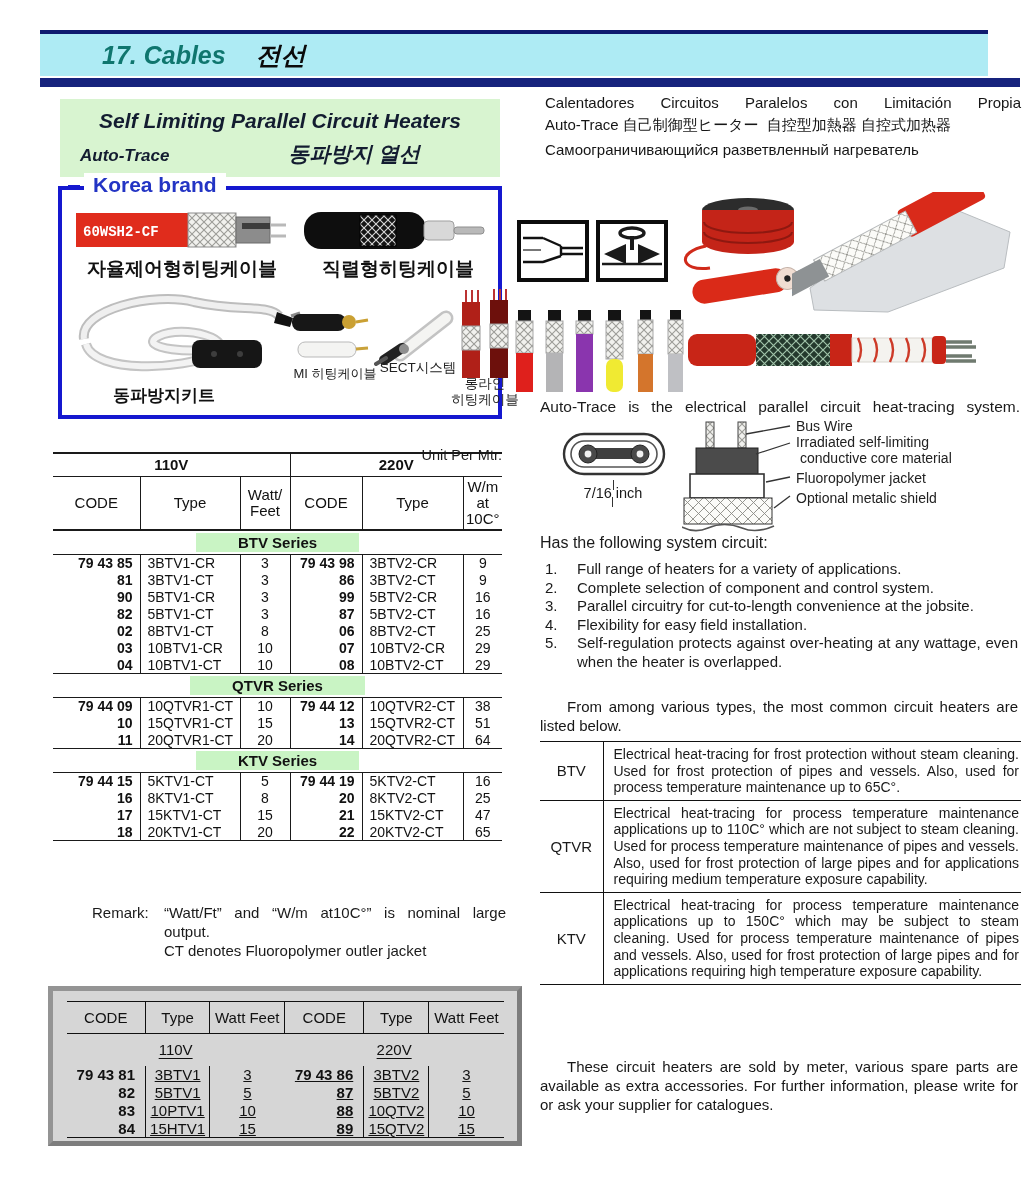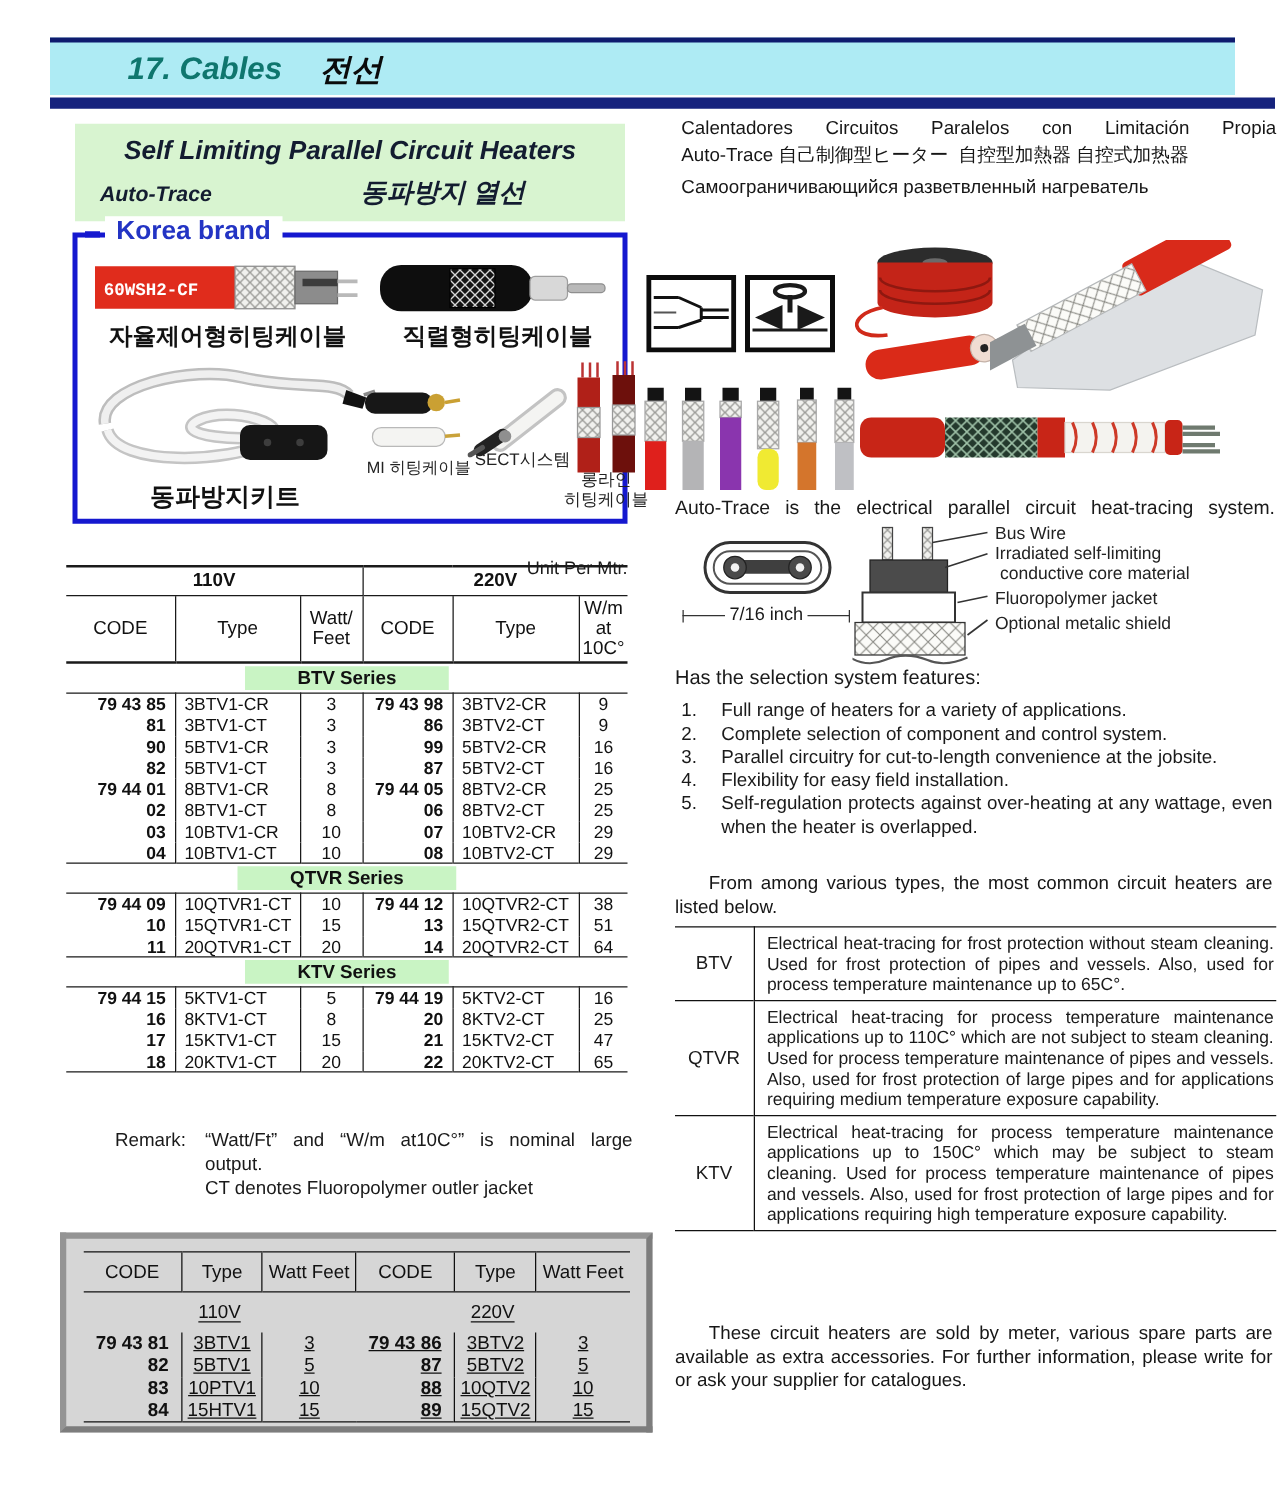--- a/index.html
+++ b/index.html
@@ -87,21 +87,21 @@
   .prewrap { white-space:pre-wrap; }
   #intro .ru { width:430px; }
 
   #images-strip { left:510px; top:192px; width:512px; height:212px; }
   #images-strip svg { position:absolute; }
 
   #autotrace-caption { left:540px; top:398px; width:480px; font-size:15.5px; }
 
   #diagram { left:540px; top:420px; width:482px; height:114px; }
   #diagram svg.part { position:absolute; }
-  .dim-row { position:absolute; left:6px; top:64px; width:134px; display:flex; align-items:center; }
+  .dim-row { position:absolute; left:6px; top:64px; width:134px; display:flex; align-items:center;flex-direction:column; }
   .dim-row .dl { flex:1; height:0; border-top:1.6px solid #333; position:relative; }
   .dim-row .dl::before { content:""; position:absolute; top:-5px; width:0; height:10px; border-left:1.6px solid #333; }
   .dim-row .dl.left::before { left:0; } .dim-row .dl.right::before { right:0; }
   .dim-row .dt { font-size:14.5px; padding:0 4px; white-space:nowrap; }
   .diag-label { position:absolute; left:256px; font-size:14px; color:#222; white-space:nowrap; }
 
   #features-title { left:540px; top:534px; width:480px; font-size:16px; }
   #features { left:540px; top:560px; width:478px; list-style:none; counter-reset:f; }
   #features li { counter-increment:f; position:relative; padding-left:37px; text-align:justify;
     font-size:15px; line-height:18.6px; }
@@ -187,21 +187,21 @@
     <path d="M20,55 C15,25 90,8 130,18 C175,28 205,20 215,32" fill="none" stroke="#efefef" stroke-width="6"></path>
     <path d="M22,60 C30,90 120,86 150,70 C175,56 120,40 95,52 C70,64 130,72 170,62" fill="none" stroke="#c4c4c4" stroke-width="10"></path>
     <path d="M22,60 C30,90 120,86 150,70 C175,56 120,40 95,52 C70,64 130,72 170,62" fill="none" stroke="#f3f3f3" stroke-width="6"></path>
     <rect x="128" y="56" width="70" height="28" rx="8" fill="#161616"></rect>
     <circle cx="150" cy="70" r="3" fill="#3d3d3d"></circle>
     <circle cx="176" cy="70" r="3" fill="#3d3d3d"></circle>
     <path d="M213,28 l16,6 -3,9 -16,-4 z" fill="#111"></path>
     <line x1="227" y1="32" x2="236" y2="29" stroke="#8b8b8b" stroke-width="3"></line>
     <line x1="228" y1="38" x2="237" y2="37" stroke="#8b8b8b" stroke-width="3"></line>
   </svg>
-  <div class="kcap-lg" style="left:28px;top:194px;width:180px;font-size:20px">동파방지키트</div>
+  <div class="kcap-lg" style="left:12px;top:194px;width:180px;font-size:17px">동파방지키트</div>
 
   <svg style="position:absolute;left:230px;top:118px" width="84" height="60" viewBox="0 0 84 60">
     <rect x="0" y="6" width="54" height="17" rx="8" fill="#171717"></rect>
     <circle cx="57" cy="14" r="7" fill="#caa033"></circle>
     <line x1="64" y1="14" x2="76" y2="12" stroke="#caa033" stroke-width="3"></line>
     <rect x="6" y="34" width="58" height="15" rx="7" fill="#f4f4f2" stroke="#b9b9b9"></rect>
     <line x1="64" y1="41" x2="76" y2="40" stroke="#c9a23a" stroke-width="3"></line>
   </svg>
   <div class="kcap-sm" style="left:222px;top:176px;width:102px">MI 히팅케이블</div>
 
@@ -289,28 +289,20 @@
         </tr>
         <tr>
           <td>82</td>
           <td>5BTV1-CT</td>
           <td>3</td>
           <td>87</td>
           <td>5BTV2-CT</td>
           <td>16</td>
         </tr>
         <tr>
-          <td>79 44 01</td>
-          <td>8BTV1-CR</td>
-          <td>8</td>
-          <td>79 44 05</td>
-          <td>8BTV2-CR</td>
-          <td>25</td>
-        </tr>
-        <tr>
           <td>02</td>
           <td>8BTV1-CT</td>
           <td>8</td>
           <td>06</td>
           <td>8BTV2-CT</td>
           <td>25</td>
         </tr>
         <tr>
           <td>03</td>
           <td>10BTV1-CR</td>
@@ -583,21 +575,21 @@
     <line x1="226" y1="62" x2="250" y2="57" stroke="#333" stroke-width="1.3"></line>
     <line x1="234" y1="88" x2="250" y2="76" stroke="#333" stroke-width="1.3"></line>
   </svg>
   <div class="diag-label" style="top:-2px">Bus Wire</div>
   <div class="diag-label" style="top:14px">Irradiated self-limiting</div>
   <div class="diag-label" style="top:30px;left:260px">conductive core material</div>
   <div class="diag-label" style="top:50px">Fluoropolymer jacket</div>
   <div class="diag-label" style="top:70px">Optional metalic shield</div>
 </div>
 
-<div id="features-title" class="abs">Has the selection system features:</div>
+<div id="features-title" class="abs">Has the following system circuit:</div>
 <ol id="features" class="abs">
     <li>Full range of heaters for a variety of applications.</li>
     <li>Complete selection of component and control system.</li>
     <li>Parallel circuitry for cut-to-length convenience at the jobsite.</li>
     <li>Flexibility for easy field installation.</li>
     <li>Self-regulation protects against over-heating at any wattage, even when the heater is overlapped.</li>
   </ol>
 
 <div id="para1" class="abs para">From among various types, the most common circuit heaters are listed below.</div>
 

